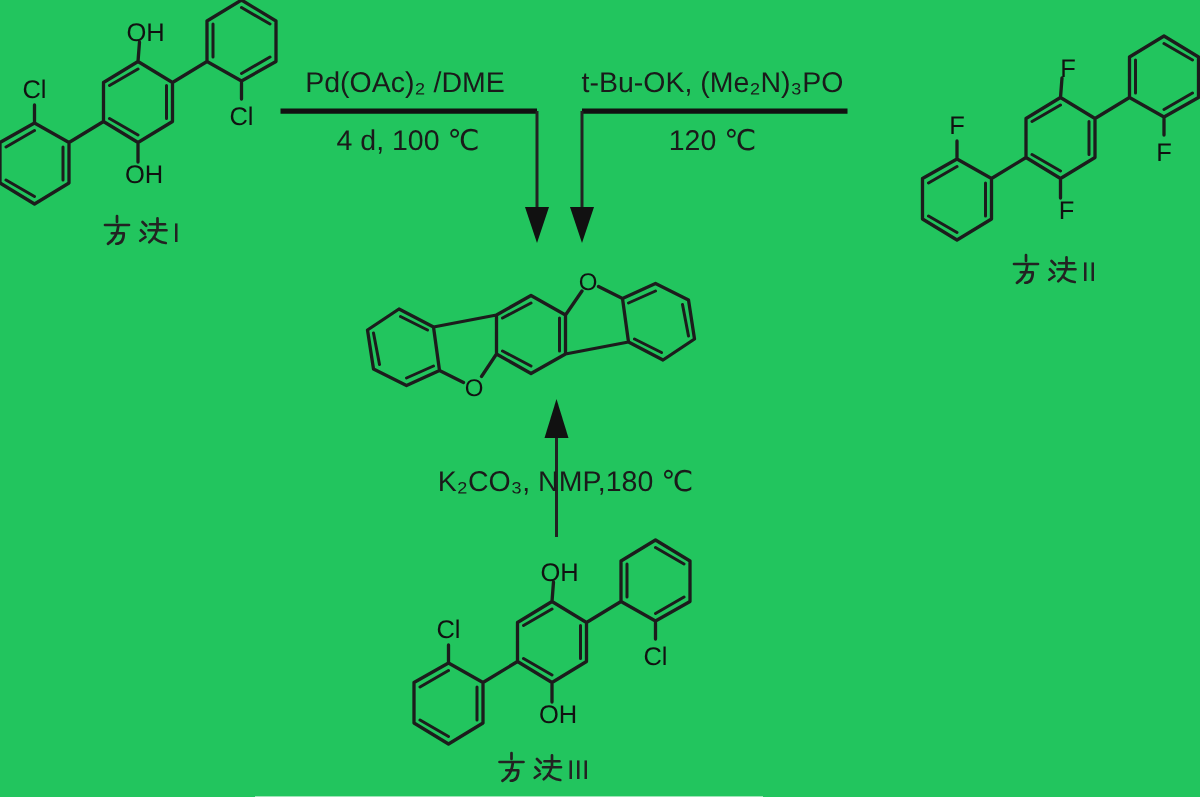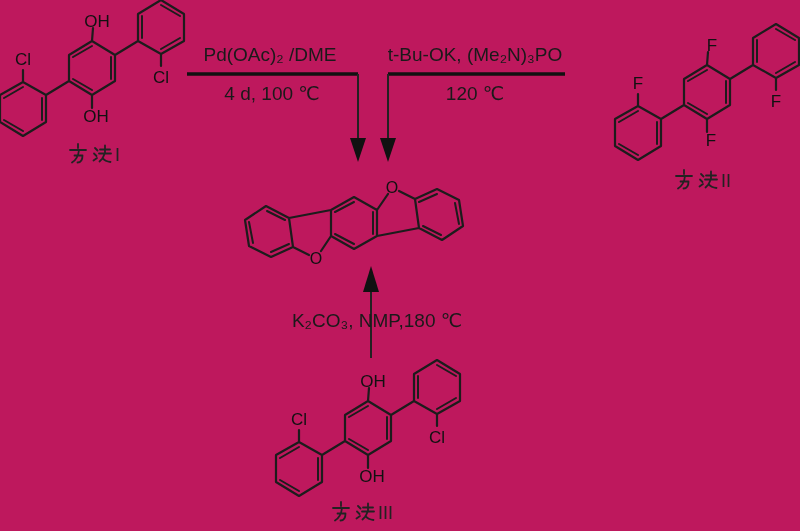--- a/index.html
+++ b/index.html
@@ -1,16 +1,16 @@
 <!DOCTYPE html>
 <html><head>
 <meta charset="utf-8">
 <style>
   html,body{margin:0;padding:0;background:#ffffff;}
-  .canvas{position:relative;width:800px;height:531px;background:#be185d;overflow:hidden;
+  .canvas{position:relative;width:800px;height:531px;background:#22c55e;overflow:hidden;
           font-family:"Liberation Sans","DejaVu Sans",sans-serif;}
   svg{display:block;}
   .bond{stroke:#1c1c1c;stroke-width:2.2;fill:none;stroke-linecap:round;stroke-linejoin:round;}
   .bond-inner{stroke:#1c1c1c;stroke-width:2;fill:none;stroke-linecap:round;}
   .atom{font-family:"Liberation Sans","DejaVu Sans",sans-serif;font-size:17px;fill:#111111;text-anchor:middle;}
   .oatom{font-family:"Liberation Sans","DejaVu Sans",sans-serif;font-size:16px;fill:#111111;text-anchor:middle;}
   .rg{font-family:"Liberation Sans","DejaVu Sans",sans-serif;font-size:19px;fill:#1a1a1a;text-anchor:middle;}
   .numeral{font-family:"Liberation Sans","DejaVu Sans",sans-serif;font-size:18px;fill:#222222;}
   .cjk{stroke:#222222;stroke-width:1.8;fill:none;stroke-linecap:round;stroke-linejoin:round;}
   .cjk-hidden{fill-opacity:0;font-size:20px;}

